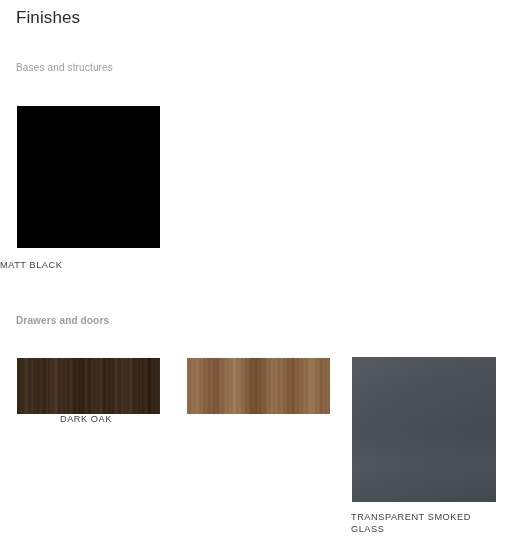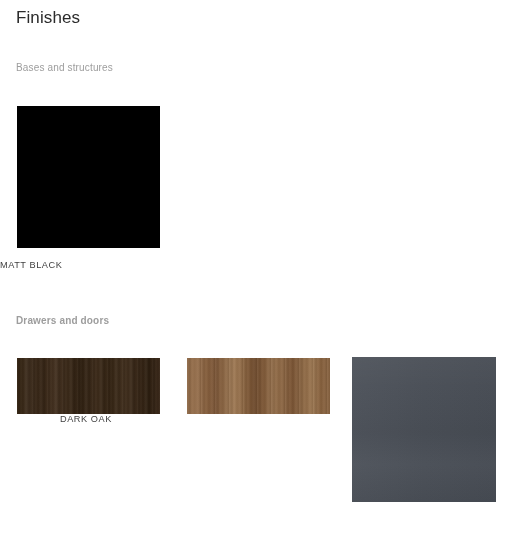--- a/index.html
+++ b/index.html
@@ -213,14 +213,15 @@
   </div>
   <div class="swatch-label" id="lb-dark-oak">DARK OAK</div>
 
   <div class="swatch" id="sw-walnut">
     <div class="swatch-img"></div>
   </div>
 
   <div class="swatch" id="sw-glass">
     <div class="swatch-img"></div>
   </div>
+  <div class="swatch-label" id="lb-glass">TRANSPARENT SMOKED GLASS</div>
 
 </div>
 
 </body></html>

